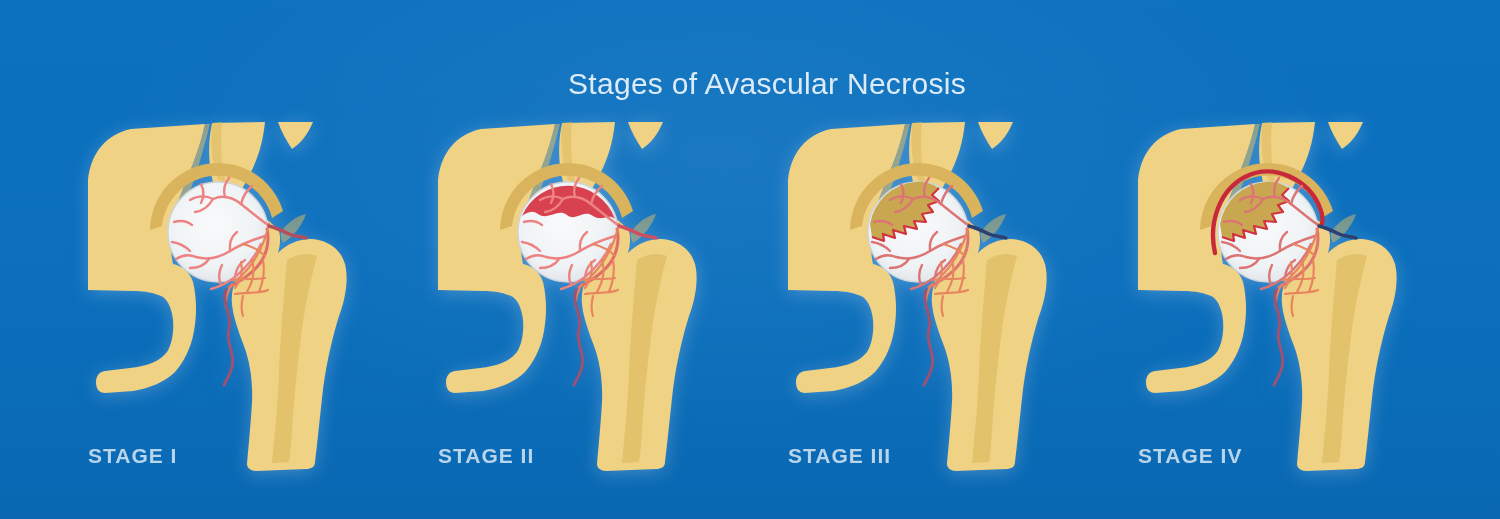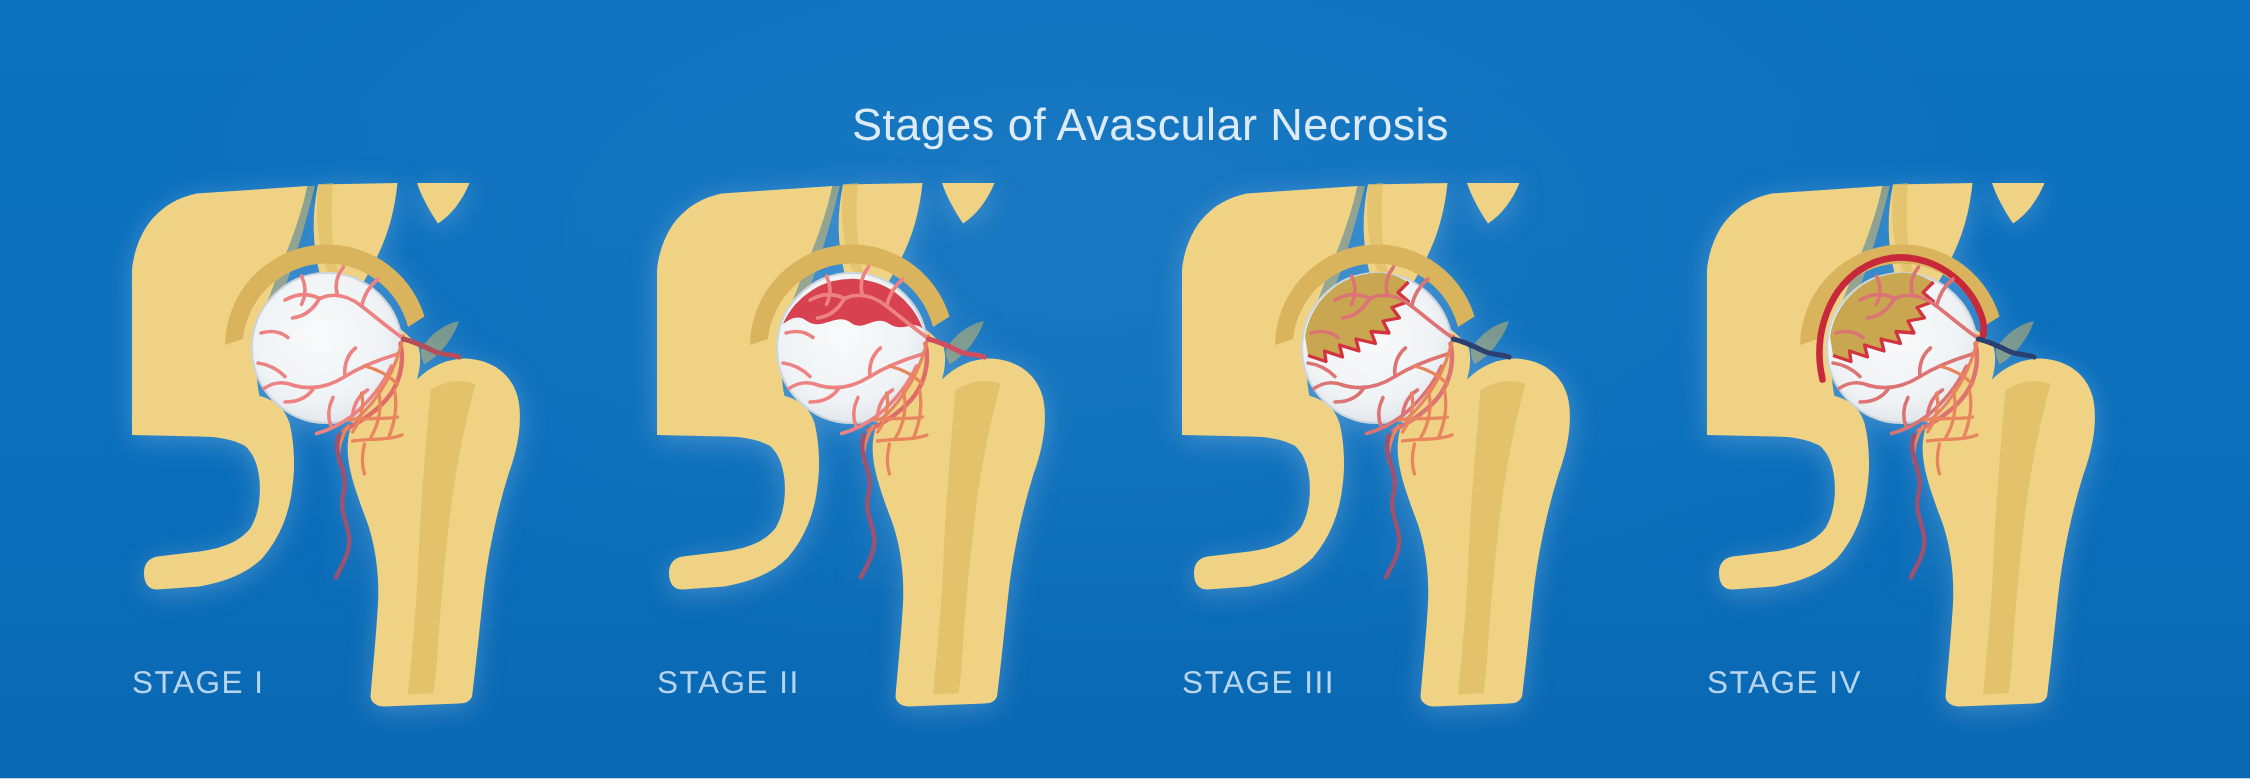--- a/index.html
+++ b/index.html
@@ -26,21 +26,21 @@
     position:relative;
     width:350px;height:390px;
     margin:0;
   }
   .stage-panel svg{
     position:absolute;top:0;left:0;
     filter:drop-shadow(0 3px 9px rgba(205,228,250,0.28));
   }
   .stage-label{
     position:absolute;left:13px;top:334px;
-    font-size:21px;font-weight:400;letter-spacing:1px;
+    font-size:21px;font-weight:700;letter-spacing:1px;
     color:#b9d5ec;
   }
   
   .v1 .necro-cap,.v1 .collapse-tan,.v1 .fracture-line,.v1 .rim-arc{display:none;}
   .v2 .collapse-tan,.v2 .fracture-line,.v2 .rim-arc{display:none;}
   .v3 .necro-cap,.v3 .rim-arc{display:none;}
   .v4 .necro-cap{display:none;}
   .v1 .lateral-vessel{stroke:#b34f5c;}
   .v2 .lateral-vessel{stroke:#cf4f60;}
   .v3 .lateral-vessel,.v4 .lateral-vessel{stroke:#2b4070;}

